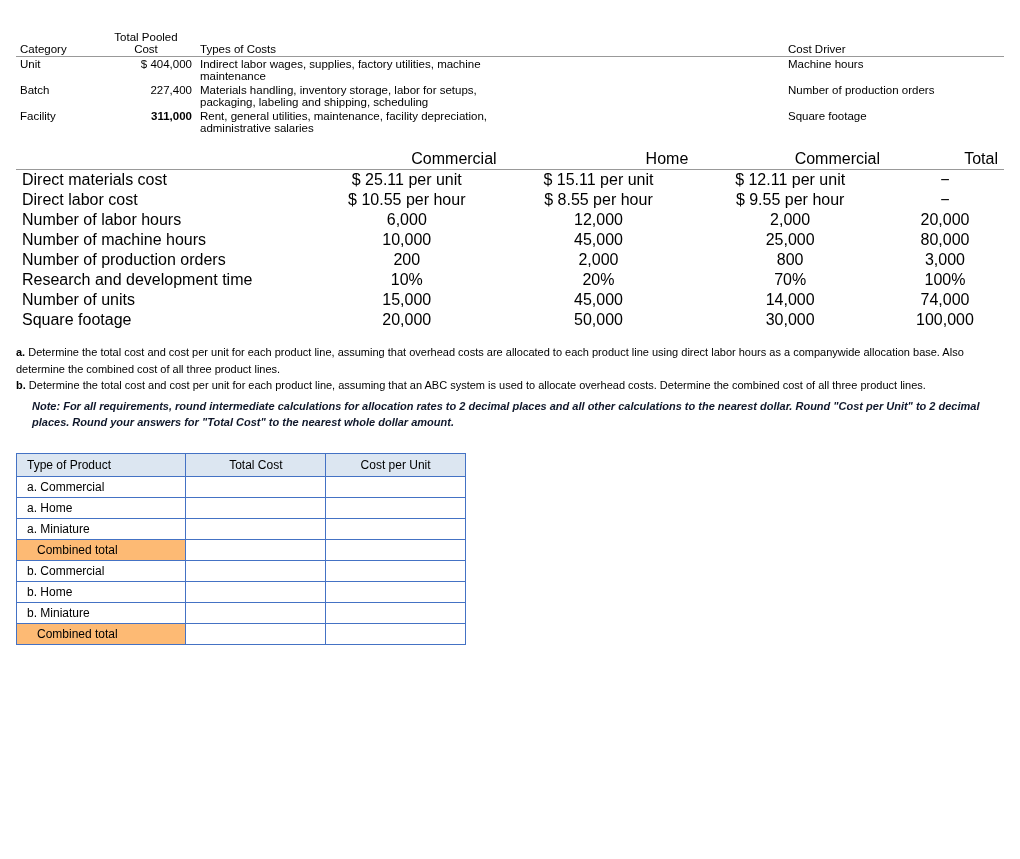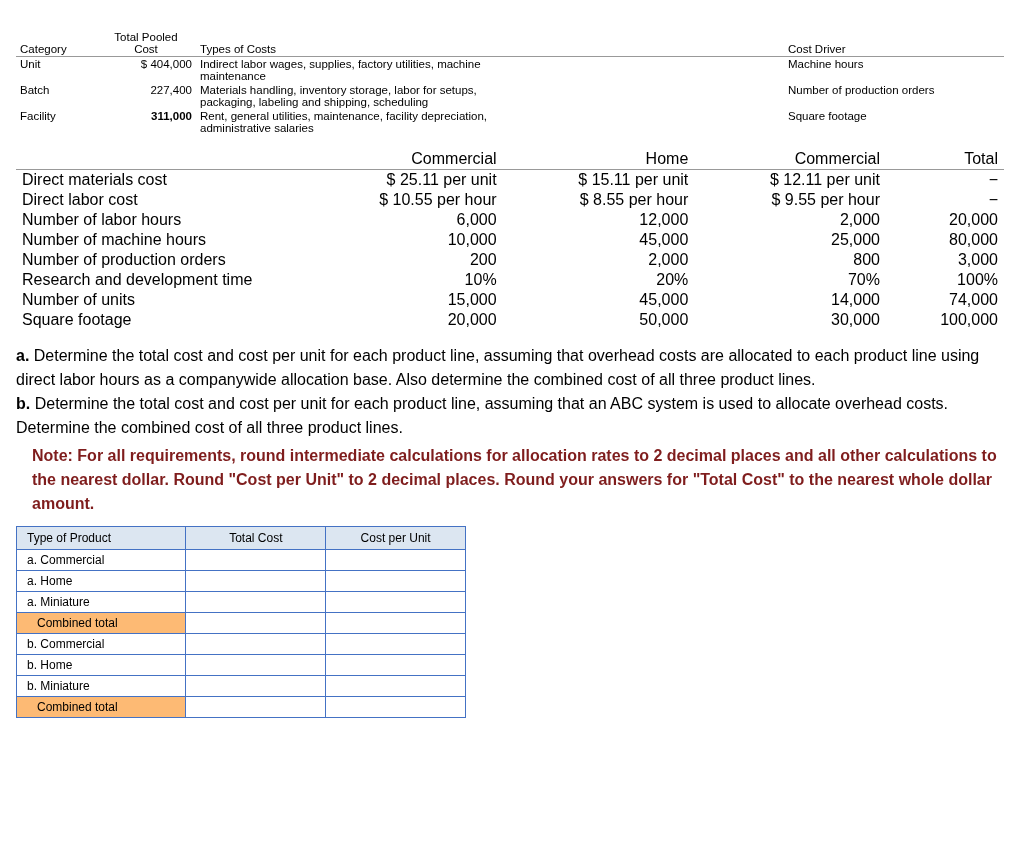--- a/index.html
+++ b/index.html
@@ -58,44 +58,45 @@
       font-weight: normal;
       text-align: right;
       padding: 1px 6px;
       border-bottom: 1px solid #999;
     }
     .additional-table th.left-header {
       text-align: left;
     }
     .additional-table td {
       padding: 1px 6px;
-      text-align: right;
+      text-align: center;
       vertical-align: top;
     }
     .additional-table td.row-label {
       text-align: left;
     }
 
     .required-title {
       font-weight: bold;
       font-size: 13px;
       margin-bottom: 6px;
     }
 
     .requirements-text {
-      font-size: 16px;
+      font-size: 11px;
       line-height: 1.5;
-      margin-bottom: 10px;
+      margin-bottom: 22px;
     }
     .requirements-text .req-label {
       font-weight: bold;
     }
     .requirements-text .note-red {
-      color: #7f1d1d;
+      color: #0f172a;
       font-weight: bold;
+      font-style: italic;
     }
 
     
     .answer-table {
       border-collapse: collapse;
       font-size: 12px;
       width: 450px;
     }
     .answer-table th {
       background: #dce6f1;

